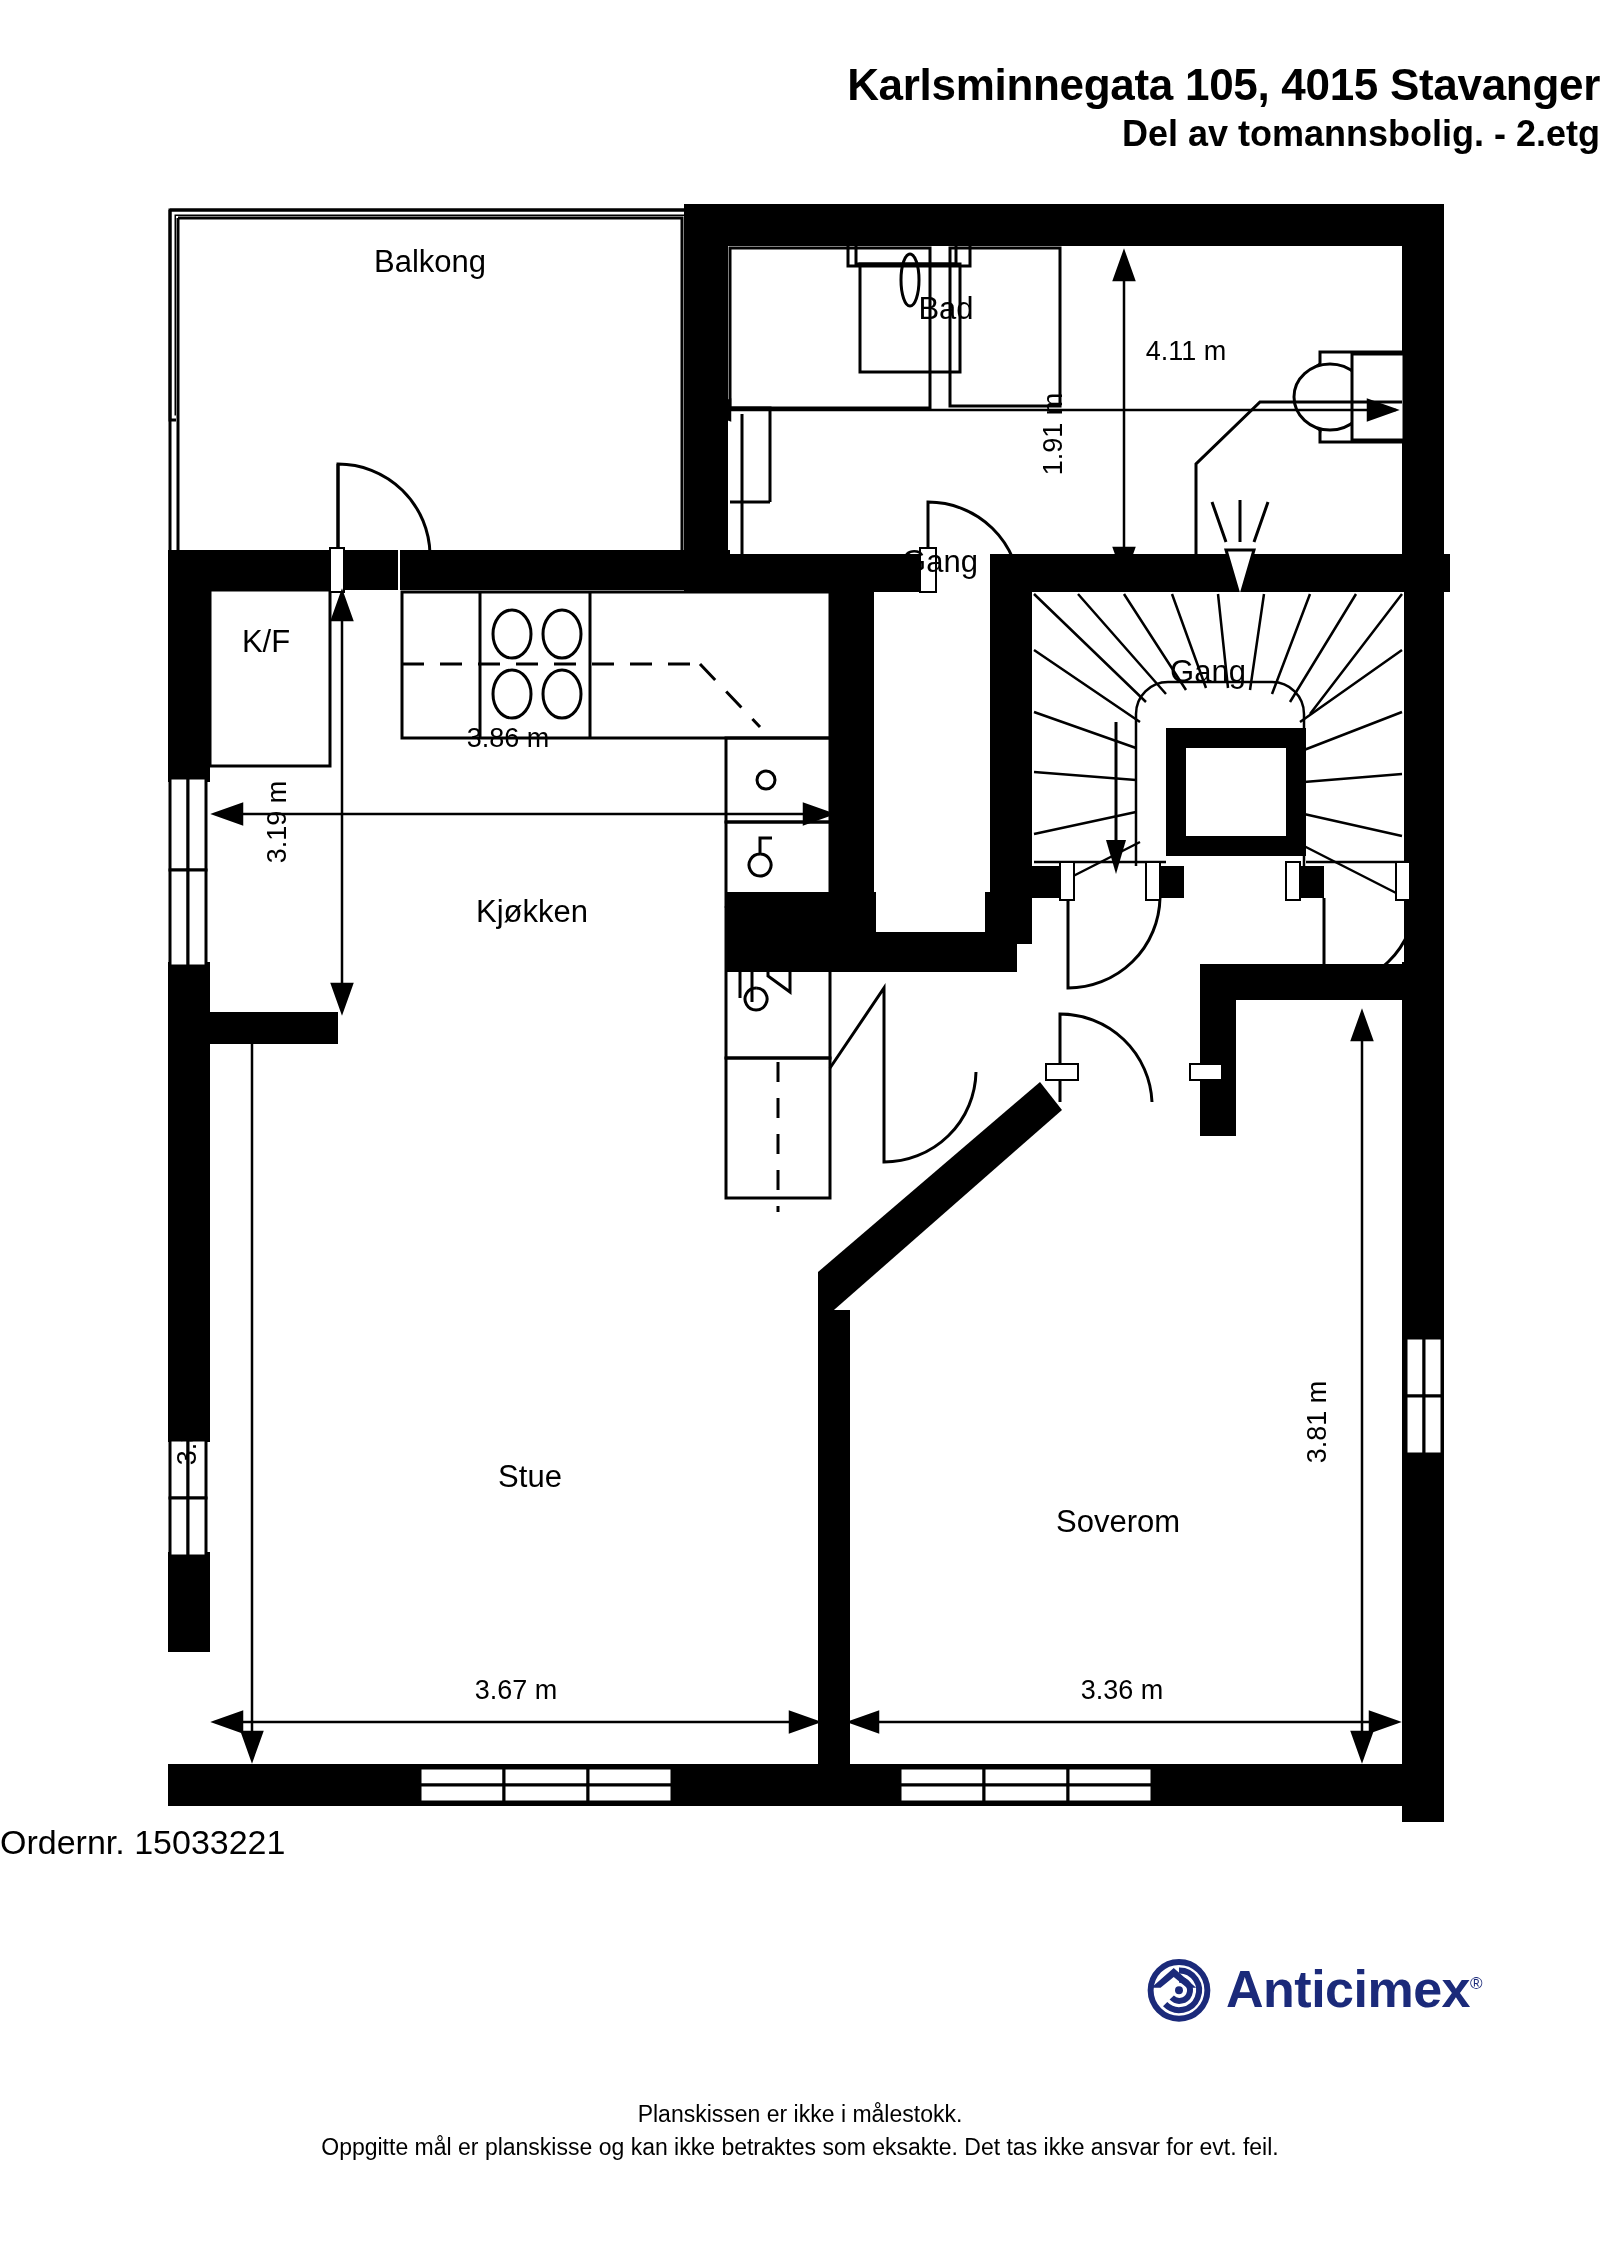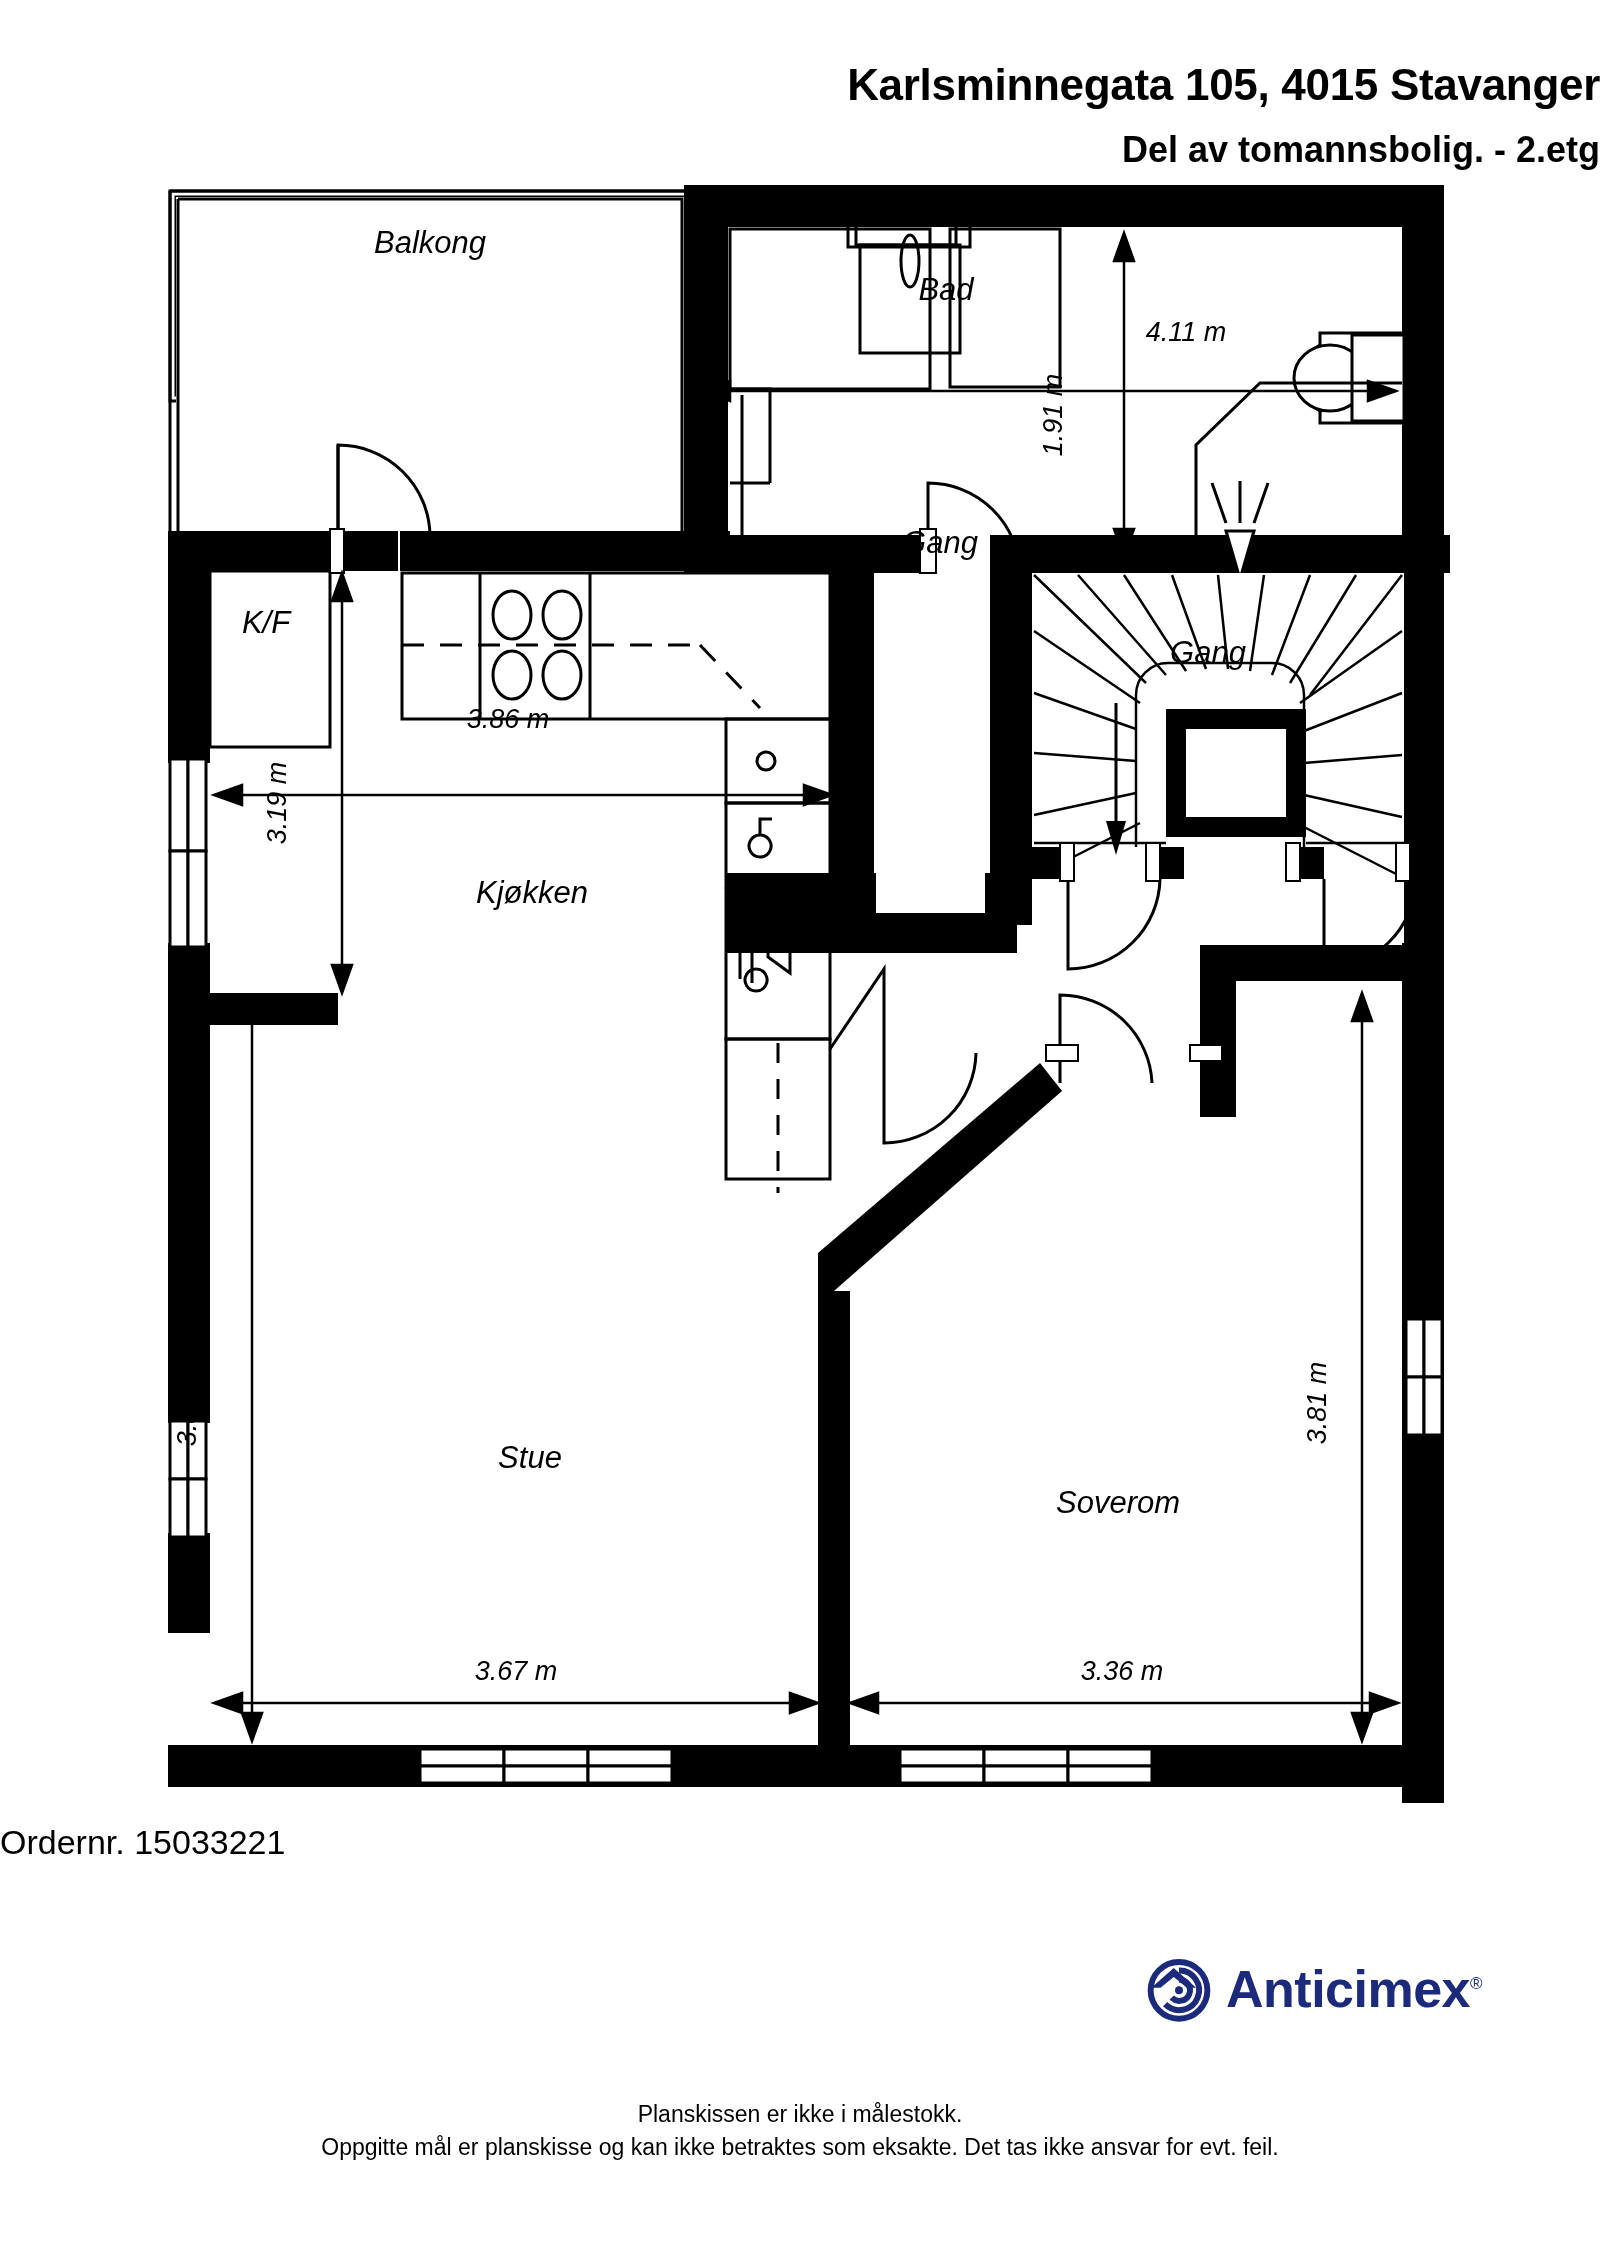--- a/index.html
+++ b/index.html
@@ -32,29 +32,28 @@
   .title-main {
     font-size: 44px;
     font-weight: bold;
     letter-spacing: -0.3px;
     line-height: 1.06;
   }
   .title-sub {
     font-size: 36px;
     font-weight: bold;
     line-height: 1.18;
-    margin-top: 20px;
+    margin-top: 4px;
   }
   .plan-wrap {
     position: absolute;
-    top: 183px;
+    top: 202px;
     left: 0;
     width: 1600px;
     height: 1620px;
-    font-style: italic;
   }
   .plan-svg { display: block; }
   .ordernr {
     position: absolute;
     top: 1823px;
     left: 0;
     width: 1600px;
     font-size: 34px;
   }
   .logo-block {

